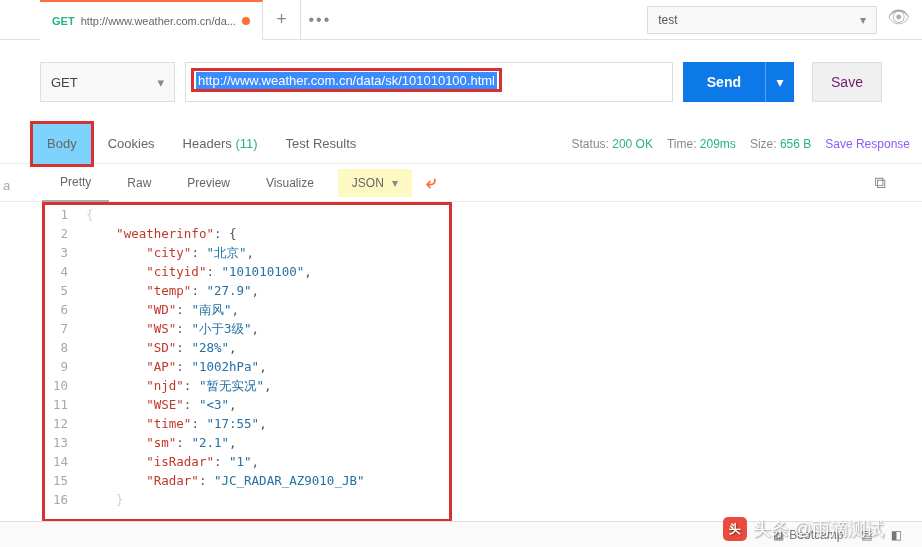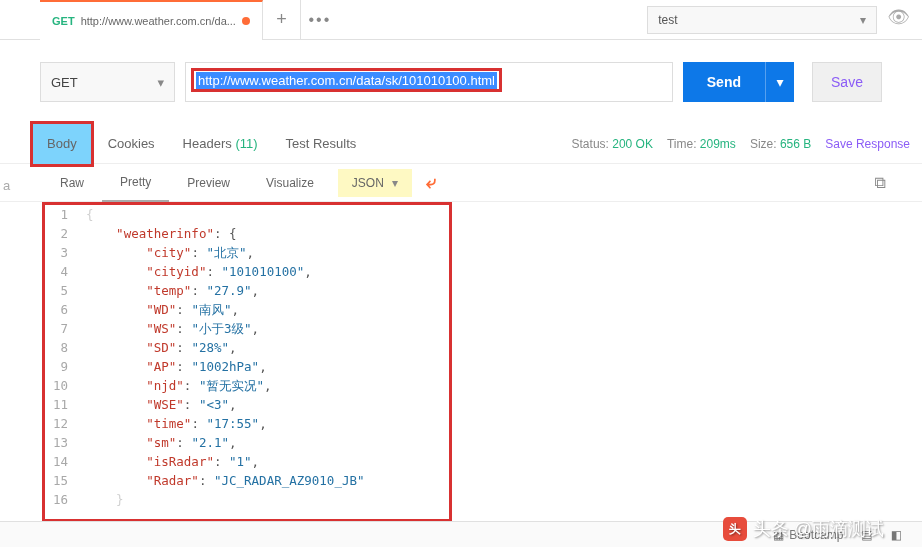--- a/index.html
+++ b/index.html
@@ -16,21 +16,21 @@
 .eye-icon { color: #aaa; font-size: 18px; }
 .request-row { display: flex; align-items: center; gap: 10px; padding: 22px 40px 22px 40px; }
 .method-select { width: 135px; height: 40px; border: 1px solid #ddd; background: #f8f8f8; display: flex; align-items: center; padding: 0 10px; color: #444; font-size: 13px; justify-content: space-between; }
 .chev { color: #888; }
 .url-text { background: #3b8cff; color: #fff; padding: 1px 2px; font-size: 13px; }
 .url-wrap { flex: 1; height: 40px; border: 1px solid #ddd; display: flex; align-items: center; padding: 0 10px; }
 .url-box-outline { border: 3px solid #d83131; padding: 2px; }
 .btn { height: 40px; display: flex; align-items: center; justify-content: center; font-size: 14px; cursor: pointer; }
 .send-btn { background: #0d78e8; color: #fff; font-weight: 600; padding: 0 24px; border-right: 1px solid rgba(255,255,255,0.3); }
 .send-caret { background: #0d78e8; color: #fff; width: 28px; }
-.save-btn { width: 70px; border: 1px solid #ddd; background: #f0f0f0; color: #8b5cf6; margin-left: 8px; }
+.save-btn { width: 70px; border: 1px solid #ddd; background: #f0f0f0; color: #701a75; margin-left: 8px; }
 .resp-tabs { display: flex; align-items: center; height: 40px; padding: 0 0 0 30px; border-bottom: 1px solid #eee; position: relative; }
 .resp-tab { padding: 0 14px; height: 40px; display: flex; align-items: center; color: #666; font-size: 13px; }
 .resp-tab.active { background: #7dd3fc; }
 .body-tab-box { border: 3px solid #d83131; }
 .hdr-count { color: #26b47f; }
 .status-bar { position: absolute; right: 12px; display: flex; align-items: flex-end; gap: 14px; font-size: 12px; }
 .status-bar .lbl { color: #888; }
 .status-bar .val { color: #26b47f; }
 .save-response { color: #8b5cf6; font-size: 12px; }
 .format-bar { display: flex; align-items: center; height: 38px; padding: 0 0 0 42px; gap: 0; border-bottom: 1px solid #eee; position: relative; }
@@ -108,22 +108,22 @@
   <div class="resp-tab">Test Results</div>
   <div class="status-bar">
     <span><span class="lbl">Status:</span> <span class="val">200 OK</span></span>
     <span><span class="lbl">Time:</span> <span class="val">209ms</span></span>
     <span><span class="lbl">Size:</span> <span class="val">656 B</span></span>
     <span class="save-response">Save Response</span>
   </div>
 </div>
 
 <div class="format-bar">
+  <div class="fmt-tab active">Pretty</div>
   <div class="fmt-tab">Raw</div>
-  <div class="fmt-tab active">Pretty</div>
   <div class="fmt-tab">Preview</div>
   <div class="fmt-tab">Visualize</div>
   <div class="fmt-sel">
     <span>JSON</span>
     <span class="chev">▾</span>
   </div>
   <span class="wrap-icon">⤶</span>
   <span class="copy-icon">⧉</span>
 </div>
 

